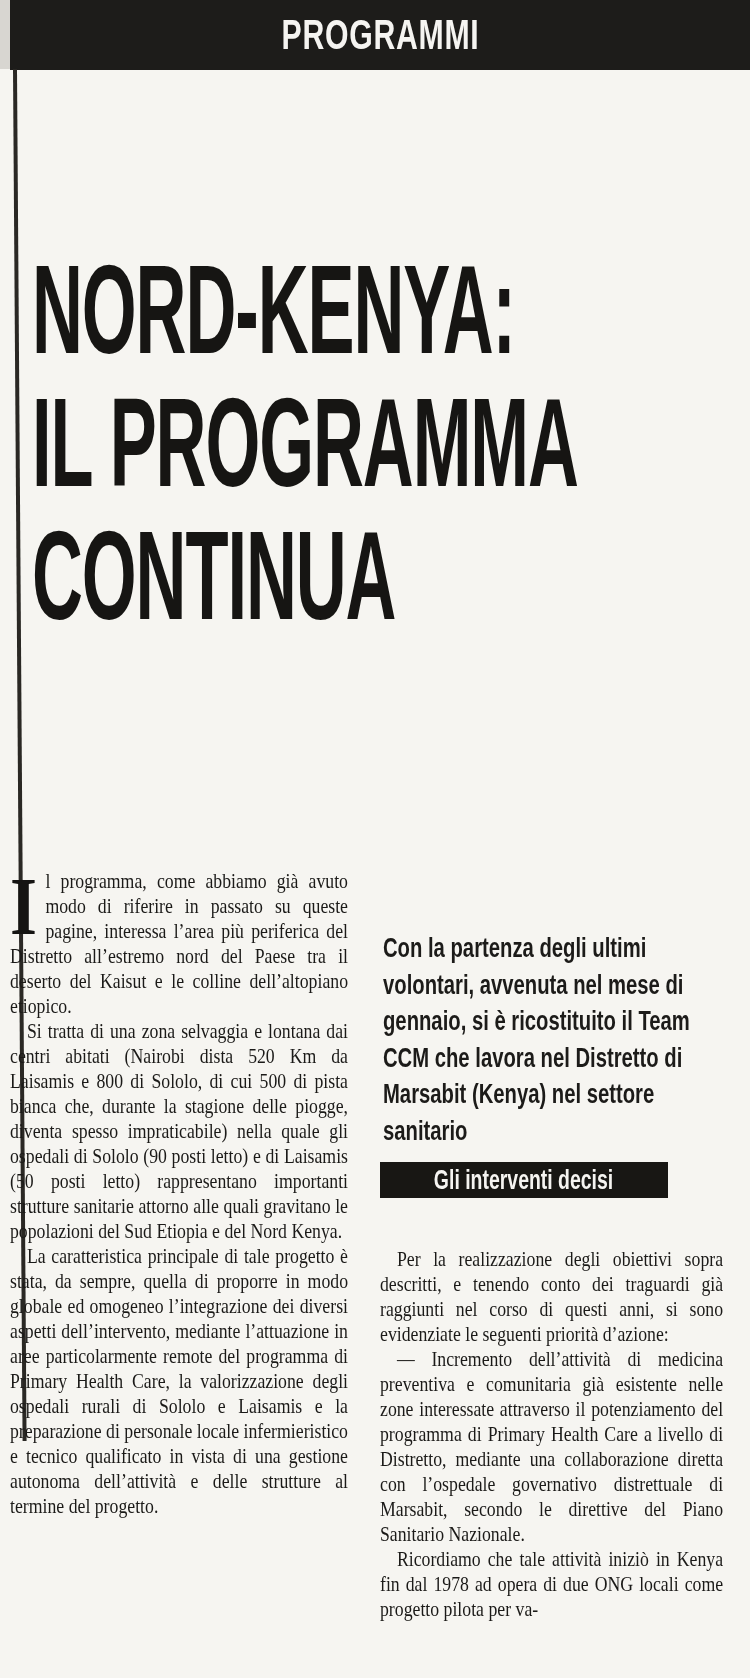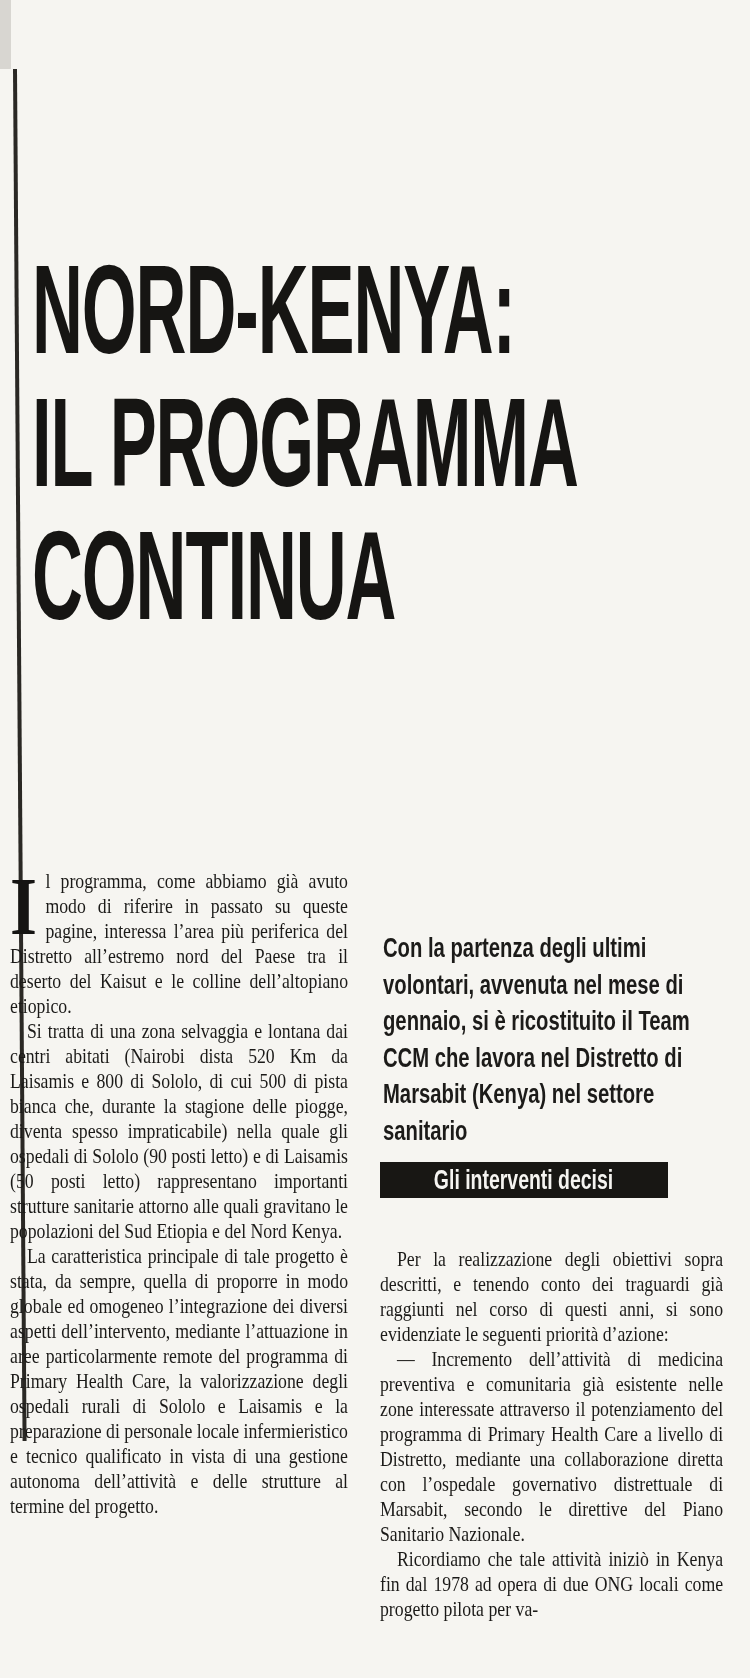--- a/index.html
+++ b/index.html
@@ -115,20 +115,23 @@
     white-space: nowrap;
   }
 </style>
 </head>
 <body>
 
 <div class="page">
 
   <div class="edge-strip"></div>
 
+  <header class="kicker-bar">
+    <span class="kicker">PROGRAMMI</span>
+  </header>
 
   <div class="left-rule"></div>
 
   <h1 class="headline">
     <span>NORD-KENYA:</span>
     <span>IL PROGRAMMA</span>
     <span>CONTINUA</span>
   </h1>
 
   <section class="col col-left">

